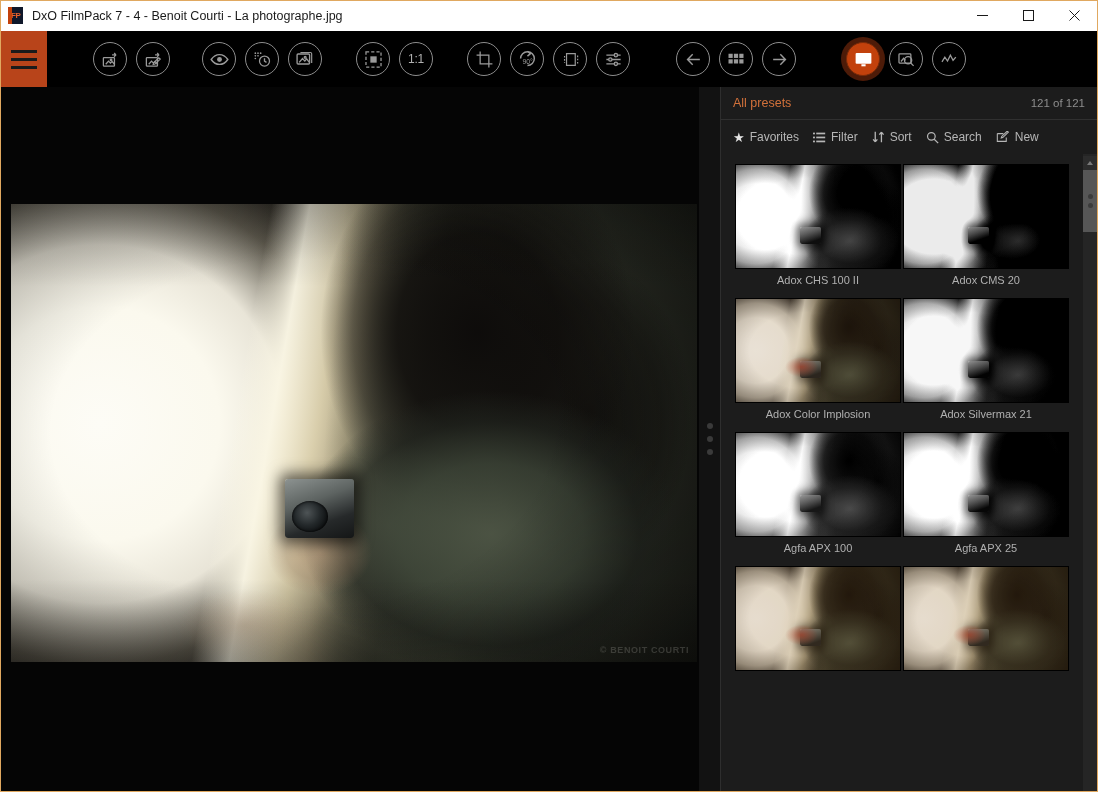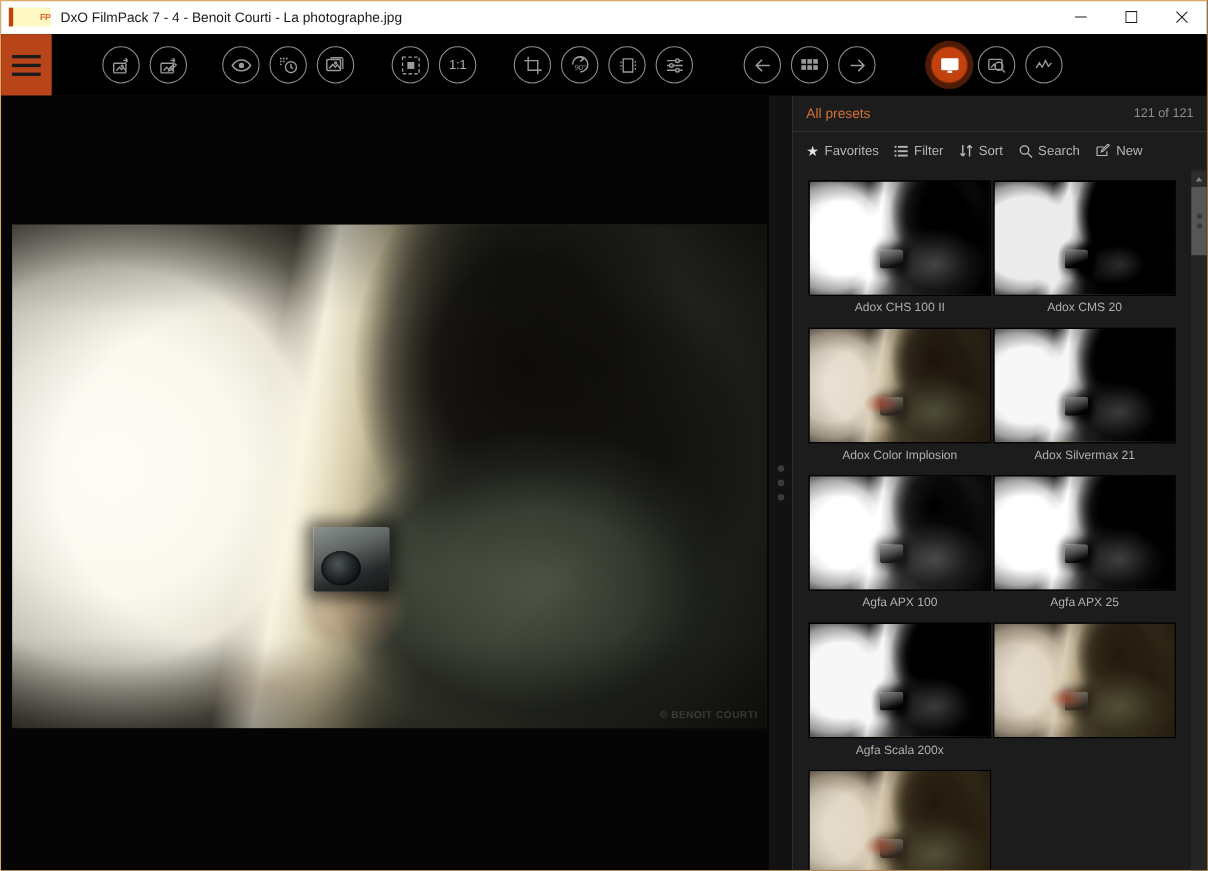--- a/index.html
+++ b/index.html
@@ -18,24 +18,24 @@
   }
 
   
   .titlebar {
     height: 30px; flex: 0 0 30px;
     background: #ffffff;
     display: flex; align-items: center;
     border-bottom: 1px solid #ffffff;
   }
   .app-icon {
-    width: 38px; height: 17px; margin-left: 7px; margin-right: 9px;
-    background: #fef9c3;
+    width: 15px; height: 17px; margin-left: 7px; margin-right: 9px;
+    background: #0f172a;
     position: relative; flex: 0 0 auto;
-    display: flex; align-items: center; justify-content: flex-end;
+    display: flex; align-items: center; justify-content: flex-start;
   }
   .app-icon::before {
     content: ""; position: absolute; left: 0; top: 0;
     width: 4px; height: 100%; background: #c2410c;
   }
   .app-icon span {
     font-size: 8px; font-weight: bold; color: #e8622c;
     letter-spacing: -0.3px; margin-left: 3px;
   }
   .title-text {
@@ -615,33 +615,20 @@
               <div class="tl t-hair"></div>
               <div class="tl t-body"></div>
               <div class="t-cam"></div>
               <div class="tl t-vig"></div>
               <div class="tl g-bw5"></div>
             </div>
             <div class="preset-label">Agfa APX 25</div>
           </div>
 
 
-          <div class="preset">
-            <div class="preset-thumb">
-              <div class="tl t-light"></div>
-              <div class="tl t-curtain"></div>
-              <div class="tl t-wall"></div>
-              <div class="tl t-hair"></div>
-              <div class="tl t-body"></div>
-              <div class="t-cam"></div>
-              <div class="tl t-vig"></div>
-              <div class="tl g-bw3"></div>
-            </div>
-            <div class="preset-label">Agfa Scala 200x</div>
-          </div>
 
           <div class="preset">
             <div class="preset-thumb">
               <div class="tl t-light"></div>
               <div class="tl t-curtain"></div>
               <div class="tl t-wall"></div>
               <div class="tl t-hair"></div>
               <div class="tl t-body"></div>
               <div class="t-cam"></div>
               <div class="tl g-redpt"></div>

